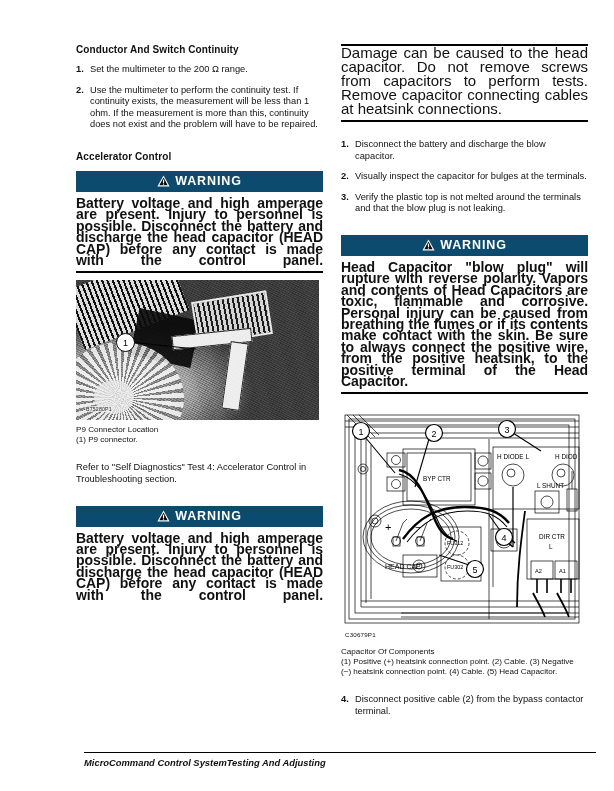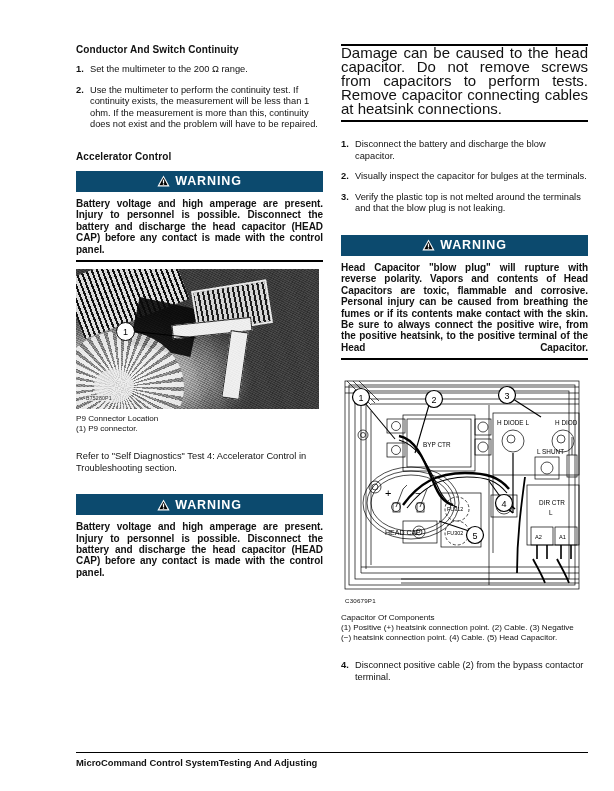--- a/index.html
+++ b/index.html
@@ -80,21 +80,21 @@
     position: relative;
   }
   .warn-banner .tri svg { display: block; }
   .warn-banner .wlabel {
     color: #ffffff;
     font-size: 12.5px;
     font-weight: bold;
     letter-spacing: 0.9px;
   }
   .warn-text {
-    font-size: 10px;
+    font-size: 14px;
     line-height: 11.4px;
     font-weight: bold;
     text-align: justify;
     text-align-last: justify;
     margin: 6px 0 0 0;
     letter-spacing: -0.05px;
   }
   .rule-heavy {
     border: 0;
     border-top: 2.2px solid #000;
@@ -244,23 +244,24 @@
   .schem-id {
     position: absolute;
     left: 4px; bottom: 5px;
     font-size: 6.2px;
     letter-spacing: 0.2px;
   }
 
   
   .footer {
     position: absolute;
-    left: 76px;
+    left: 84px;
     top: 752px;
     width: 512px;
+    font-style: italic;
   }
   .footer-rule {
     border: 0;
     border-top: 1.6px solid #000;
     margin: 0 0 4px 0;
   }
   .footer-row {
     display: flex;
     align-items: baseline;
     font-size: 9.4px;

